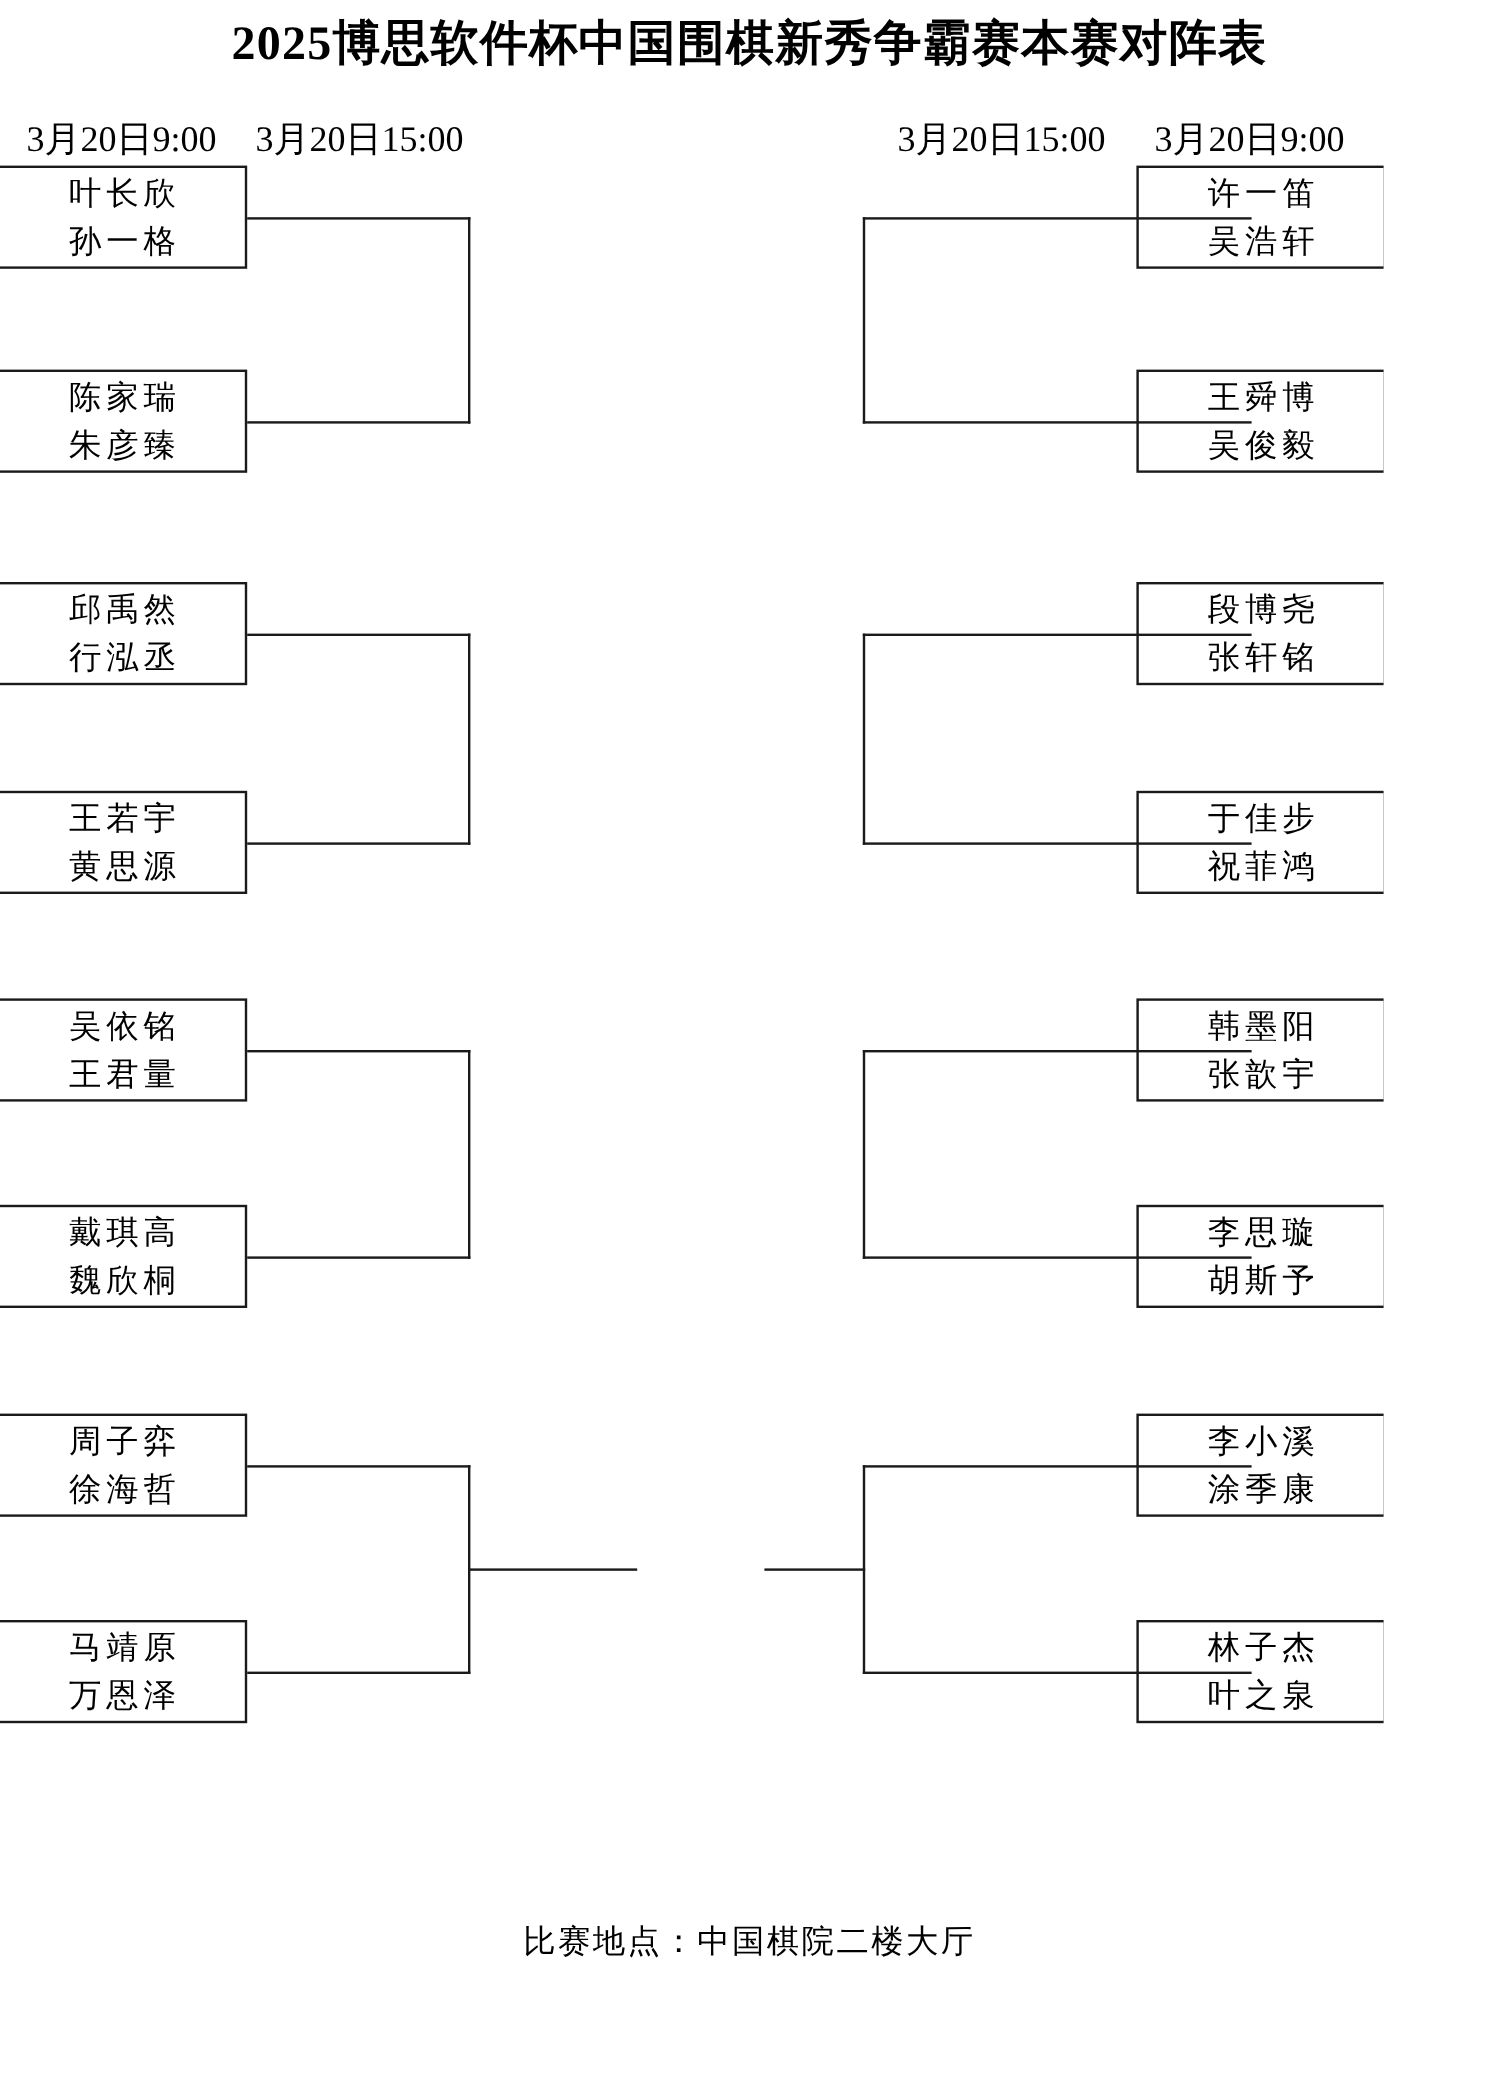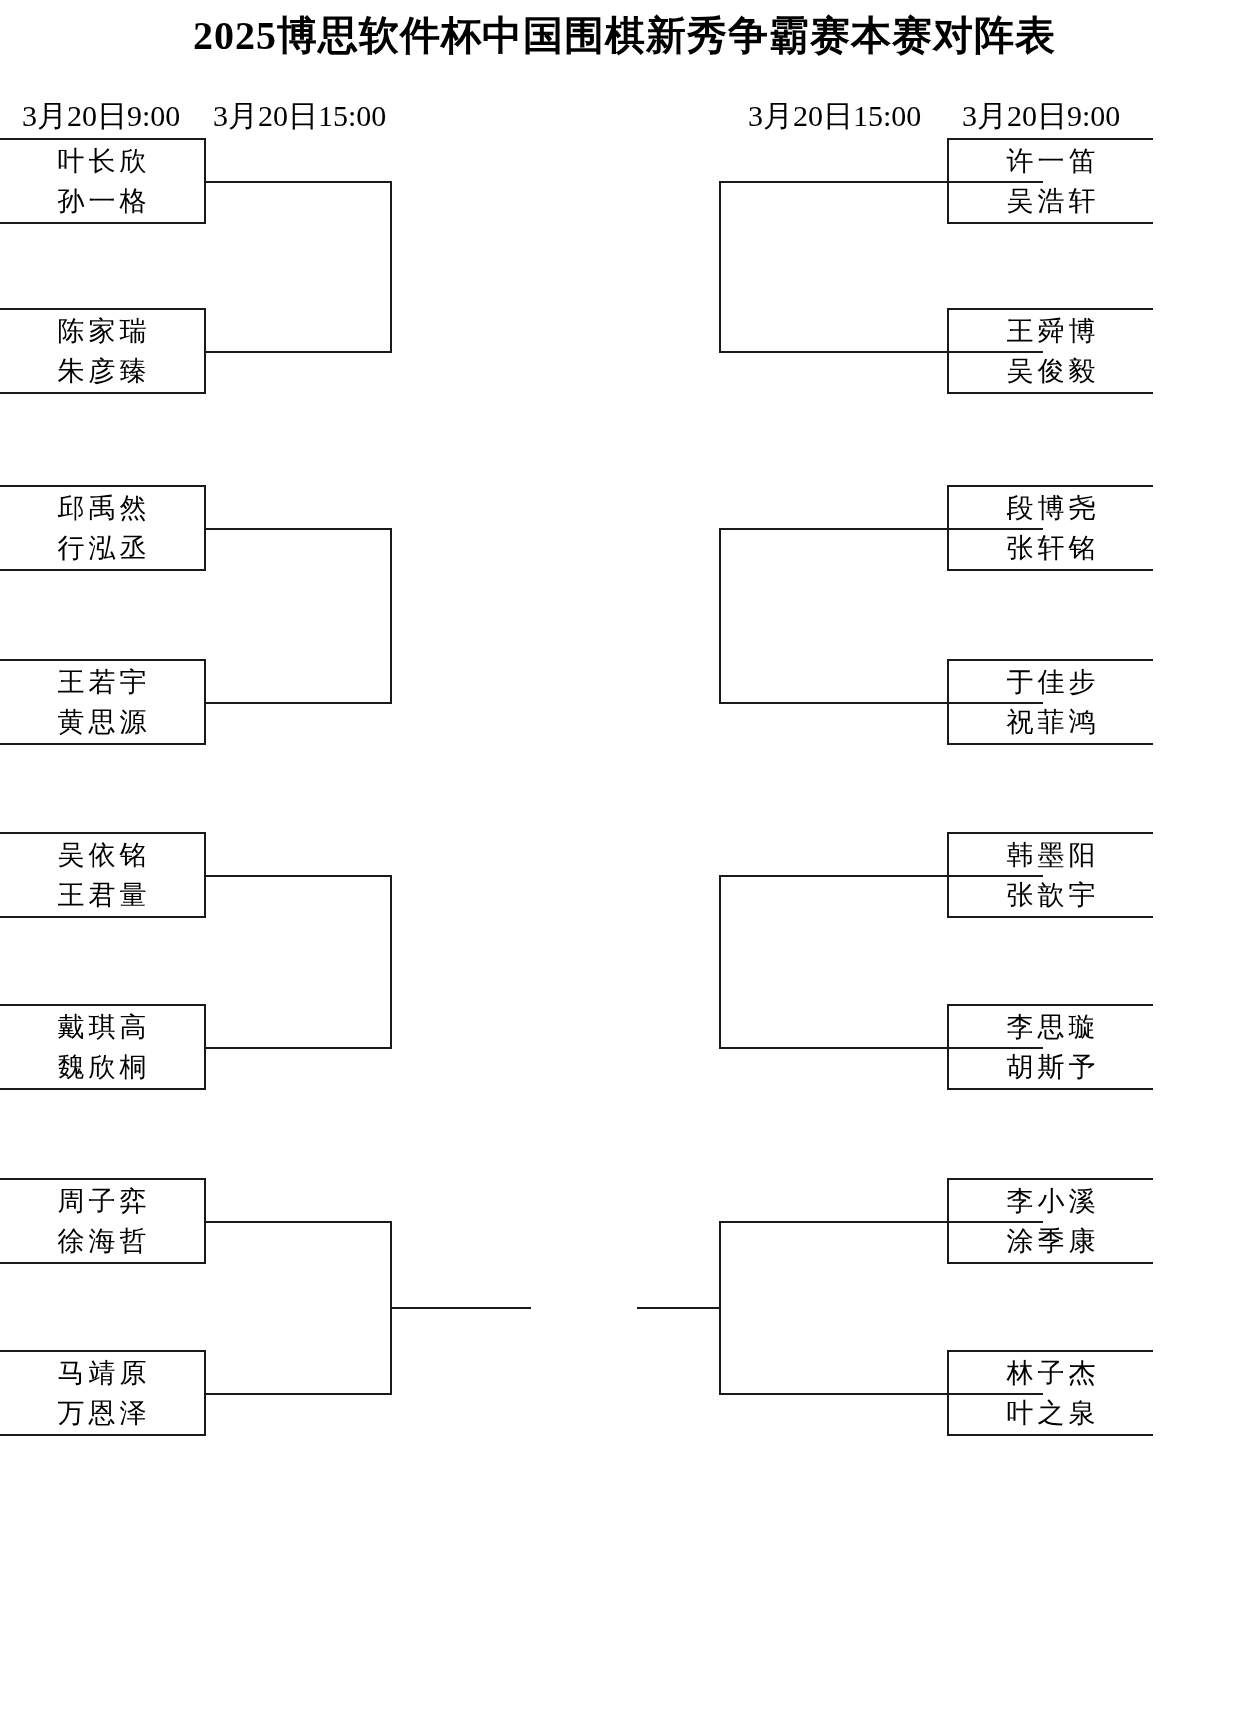--- a/index.html
+++ b/index.html
@@ -195,14 +195,15 @@
   <div class="ln ln-h" style="left:719px; top:875px; width:324px;"></div>
   <div class="ln ln-h" style="left:719px; top:1047px; width:324px;"></div>
   <div class="ln ln-v" style="left:719px; top:875px; height:174px;"></div>
 
   <div class="ln ln-h" style="left:719px; top:1221px; width:324px;"></div>
   <div class="ln ln-h" style="left:719px; top:1393px; width:324px;"></div>
   <div class="ln ln-v" style="left:719px; top:1221px; height:174px;"></div>
 
   <div class="ln ln-h" style="left:637px; top:1307px; width:84px;"></div>
 
+  <div class="footer">比赛地点：中国棋院二楼大厅</div>
 
 </div>
 
 </body></html>

